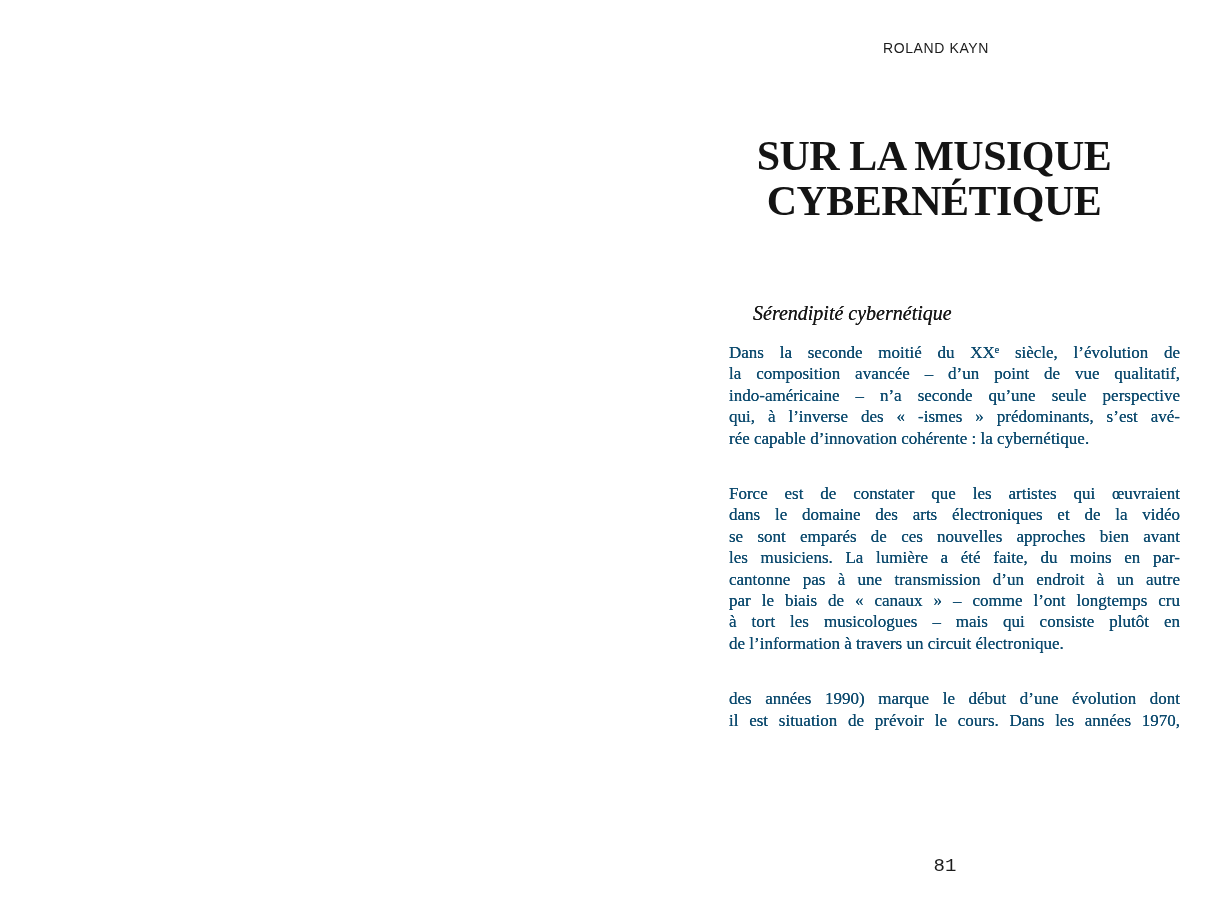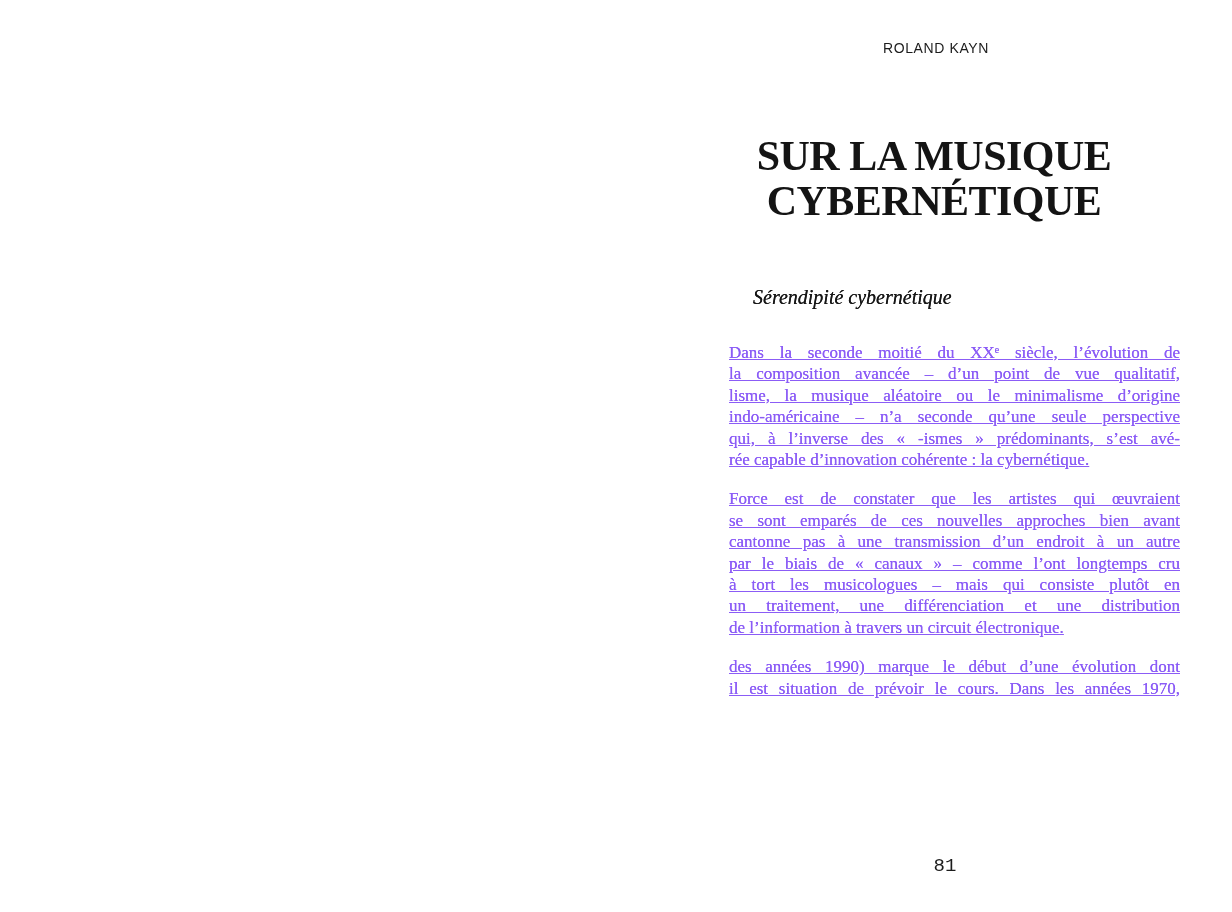--- a/index.html
+++ b/index.html
@@ -49,41 +49,40 @@
     text-align: center;
     font-family: "Liberation Serif", "DejaVu Serif", serif;
     font-weight: 700;
     font-size: 42px;
     line-height: 45px;
     letter-spacing: -0.5px;
     color: #141414;
   }
   .section-heading {
     position: absolute;
-    top: 286px;
+    top: 302px;
     left: 137px;           
     font-family: "Liberation Serif", "DejaVu Serif", serif;
     font-style: italic;
     font-size: 20px;
     color: #161616;
     text-shadow: 0 0 0.3px currentColor;
   }
   .body-text {
     position: absolute;
     top: 342px;
     left: 113px;           
     width: 451px;
     font-family: "Liberation Serif", "DejaVu Serif", serif;
     font-size: 17px;
     line-height: 21.4px;
-    color: #8b5cf6;
+    color: #0c4a6e;
     text-shadow: 0 0 0.3px currentColor;
-    text-decoration: underline;
   }
-  .paragraph + .paragraph { margin-top: 18px; }
+  .paragraph + .paragraph { margin-top: 34px; }
   .line {
     text-align: justify;
     text-align-last: justify;
     white-space: normal;
   }
   .line.no-stretch { text-align-last: left; }
   .folio {
     position: absolute;
     top: 855px;
     left: 29px;            
@@ -108,32 +107,32 @@
       <div>SUR LA MUSIQUE</div>
       <div>CYBERNÉTIQUE</div>
     </div>
 
     <div class="section-heading">Sérendipité cybernétique</div>
 
     <div class="body-text">
         <div class="paragraph">
           <div class="line">Dans la seconde moitié du XXᵉ siècle, l’évolution de</div>
           <div class="line">la composition avancée – d’un point de vue qualitatif,</div>
-          <div class="line">lisme, la musique aléatoire ou le minimalisme d’origine</div>
           <div class="line">indo-américaine – n’a seconde qu’une seule perspective</div>
           <div class="line">qui, à l’inverse des « -ismes » prédominants, s’est avé-</div>
           <div class="line no-stretch">rée capable d’innovation cohérente : la cybernétique.</div>
         </div>
         <div class="paragraph">
           <div class="line">Force est de constater que les artistes qui œuvraient</div>
+          <div class="line">dans le domaine des arts électroniques et de la vidéo</div>
           <div class="line">se sont emparés de ces nouvelles approches bien avant</div>
+          <div class="line">les musiciens. La lumière a été faite, du moins en par-</div>
           <div class="line">cantonne pas à une transmission d’un endroit à un autre</div>
           <div class="line">par le biais de « canaux » – comme l’ont longtemps cru</div>
           <div class="line">à tort les musicologues – mais qui consiste plutôt en</div>
-          <div class="line">un traitement, une différenciation et une distribution</div>
           <div class="line no-stretch">de l’information à travers un circuit électronique.</div>
         </div>
         <div class="paragraph">
           <div class="line">des années 1990) marque le début d’une évolution dont</div>
           <div class="line">il est situation de prévoir le cours. Dans les années 1970,</div>
         </div>
       </div>
 
     <div class="folio">81</div>
 

